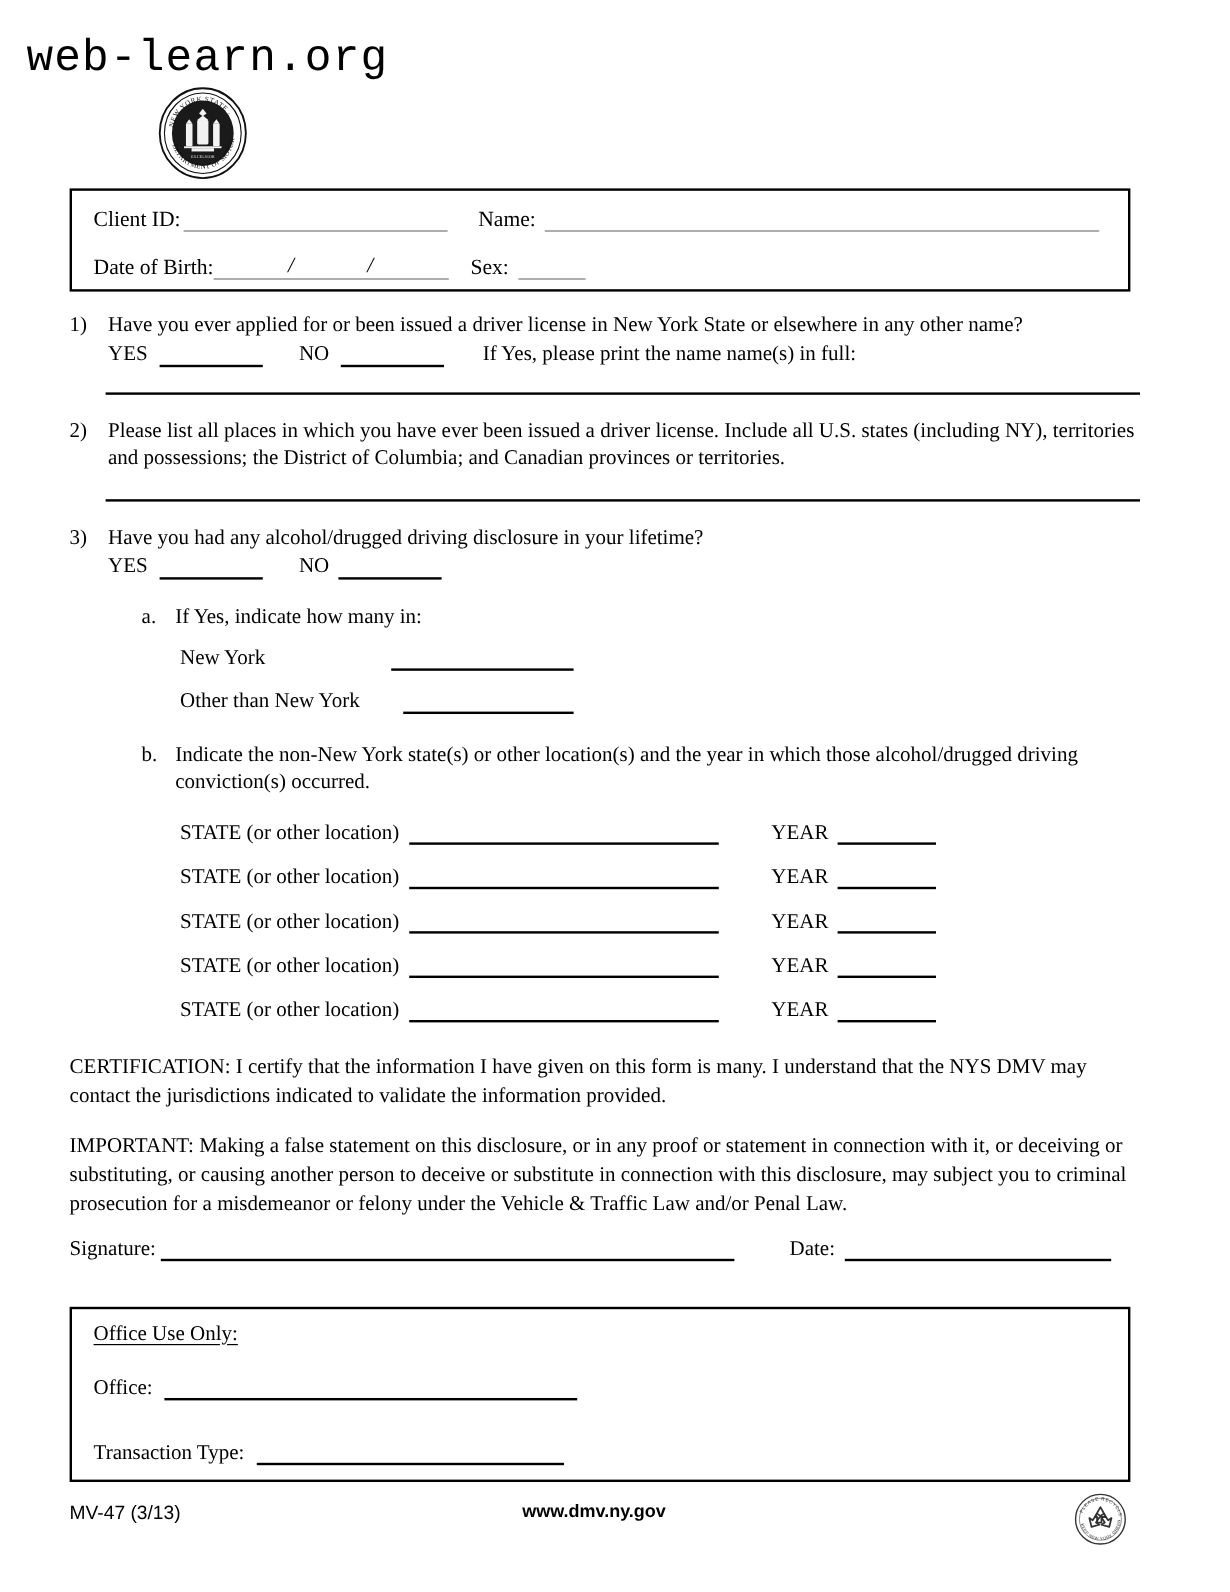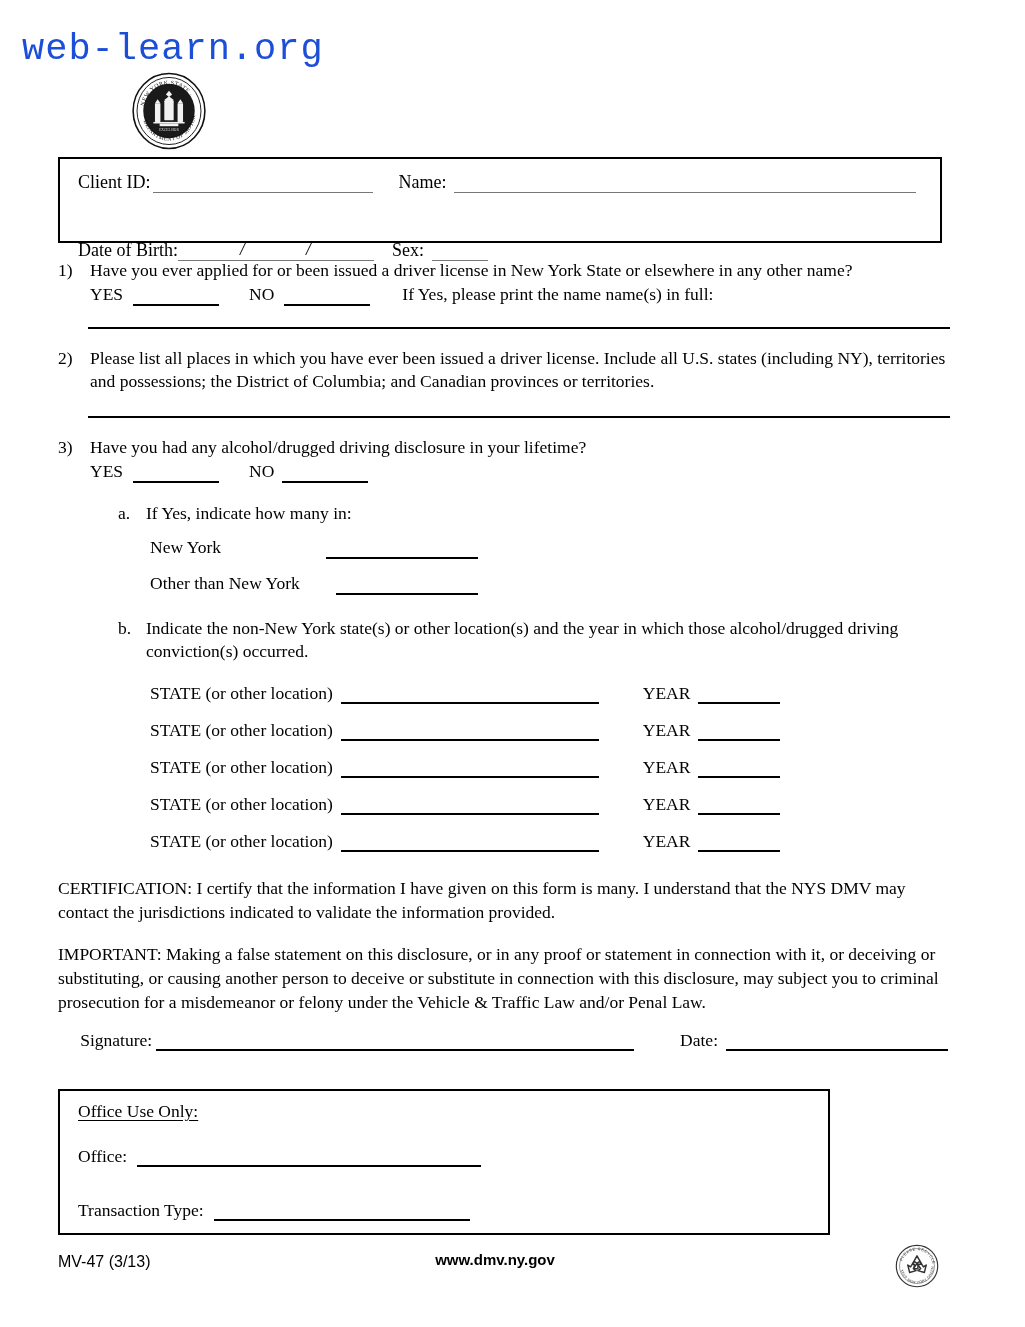--- a/index.html
+++ b/index.html
@@ -22,21 +22,21 @@
   }
 
   
   .watermark {
     position: absolute;
     left: 22px;
     top: 28px;
     font-family: "Liberation Mono", "DejaVu Sans Mono", monospace;
     font-size: 37px;
     letter-spacing: 1px;
-    color: #1d4ed8;
+    color: #000000;
     white-space: nowrap;
     z-index: 5;
   }
 
   
   .header {
     position: absolute;
     left: 58px;
     top: 66px;
     width: 890px;
@@ -216,29 +216,28 @@
 
   
   .sig-row {
     position: absolute;
     left: 58px;
     top: 1030px;
     width: 890px;
     display: flex;
     align-items: flex-end;
     font-size: 17.5px;
-    justify-content: flex-end;
   }
 
   
   .office-box {
     position: absolute;
     left: 58px;
     top: 1089px;
-    width: 772px;
+    width: 884px;
     height: 146px;
     border: 2.5px solid #000;
     box-sizing: border-box;
   }
   .ob-row {
     position: absolute;
     left: 18px;
     display: flex;
     align-items: flex-end;
     font-size: 17.5px;
@@ -332,21 +331,21 @@
       <span class="fill" style="width:220px;margin-left:2px;"></span>
       <span class="lbl" style="margin-left:26px;">Name:</span>
       <span class="fill" style="width:462px;margin-left:8px;"></span>
     </div>
     <div class="cb-row r2">
       <span class="lbl">Date of Birth:</span>
       <span class="dob-line">
         <span class="slash s1">/</span>
         <span class="slash s2">/</span>
       </span>
-      <span class="lbl" style="margin-left:18px;margin-top:28px;">Sex:</span>
+      <span class="lbl" style="margin-left:18px;">Sex:</span>
       <span class="fill" style="width:56px;margin-left:8px;"></span>
     </div>
   </div>
 
   <div class="q" style="left:58px; top:259px; width:892px;">
     <span class="qnum">1)</span>
     <div class="qbody">
       <div>Have you ever applied for or been issued a driver license in New York State or elsewhere in any other name?</div>
       <div class="yesno">
         <span>YES</span>

